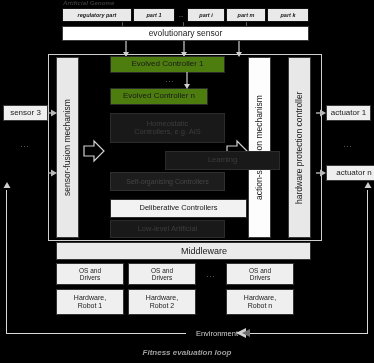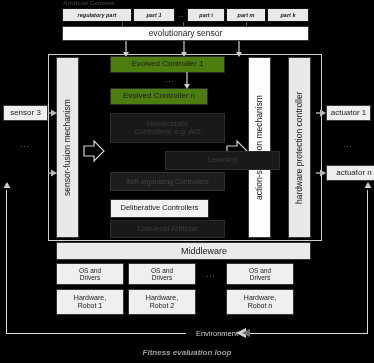--- a/index.html
+++ b/index.html
@@ -124,21 +124,21 @@
 
     <div class="abs box ctl faint" style="left:0px;top:3px;width:115px;height:30px;flex-direction:column;">
       <span>Homeostatic</span>
       <span>Controllers, e.g. AIS</span>
     </div>
 
     <div class="abs box ctl faint" style="left:11px;top:41px;width:115px;height:19px;margin-left:44px;">Learning</div>
 
     <div class="abs box ctl mid" style="left:0px;top:62px;width:115px;height:19px;font-size:7px;">Self-organising Controllers</div>
 
-    <div class="abs box ctl lit" style="left:0px;top:89px;width:99px;height:19px;">Deliberative Controllers</div>
+    <div class="abs box ctl lit" style="left:0px;top:89px;width:137px;height:19px;">Deliberative Controllers</div>
 
     <div class="abs box ctl faint" style="left:0px;top:110px;width:115px;height:18px;">Low-level Artificial</div>
   </div>
 
   <div class="abs box" style="left:3px;top:105px;width:45px;height:16px;font-size:8px;background:#efefef;">sensor 3</div>
   <div class="abs dots" style="left:18px;top:140px;width:14px;height:9px;">...</div>
 
   <div class="abs" style="left:48px;top:108px;width:9px;height:10px;">
     <svg width="9" height="10" viewBox="0 0 9 10">
       <line x1="0" y1="5" x2="5" y2="5" stroke="#b8b8b8" stroke-width="1.4"></line>

